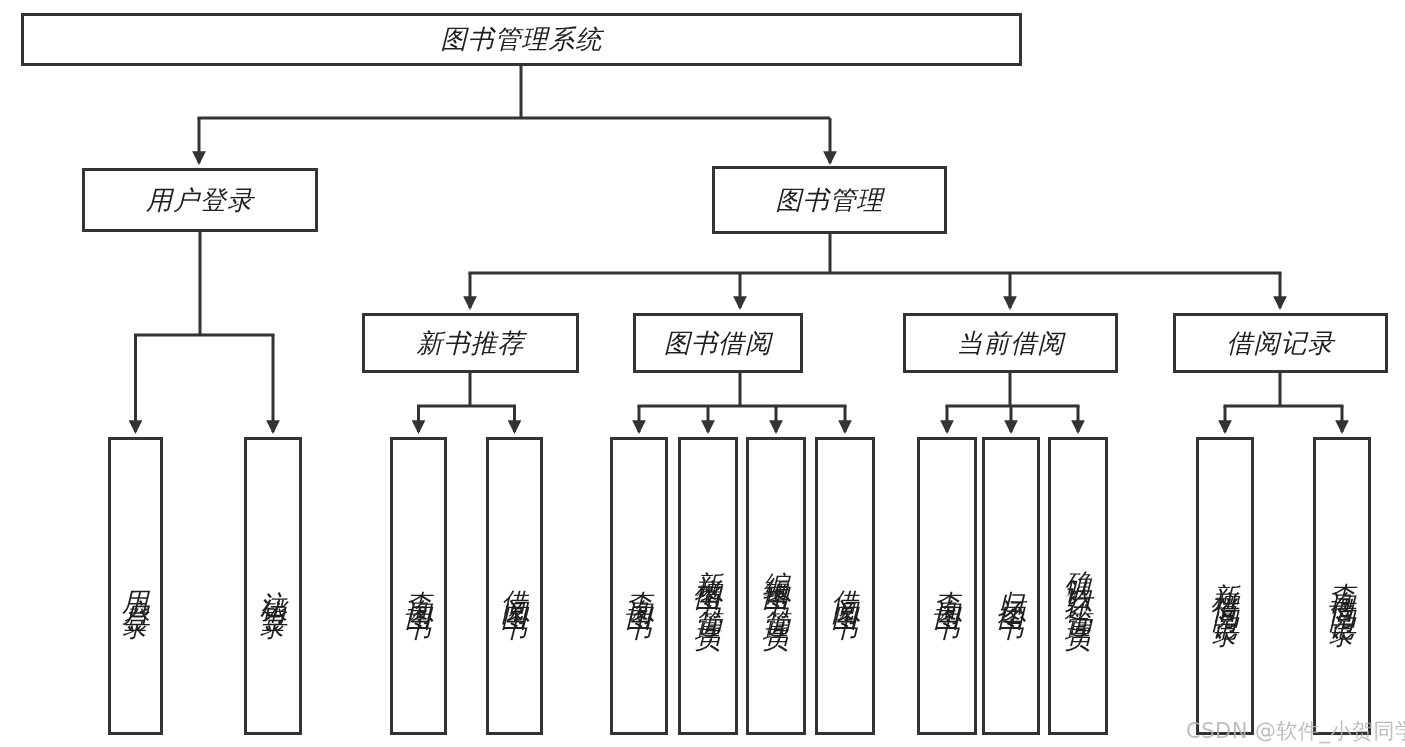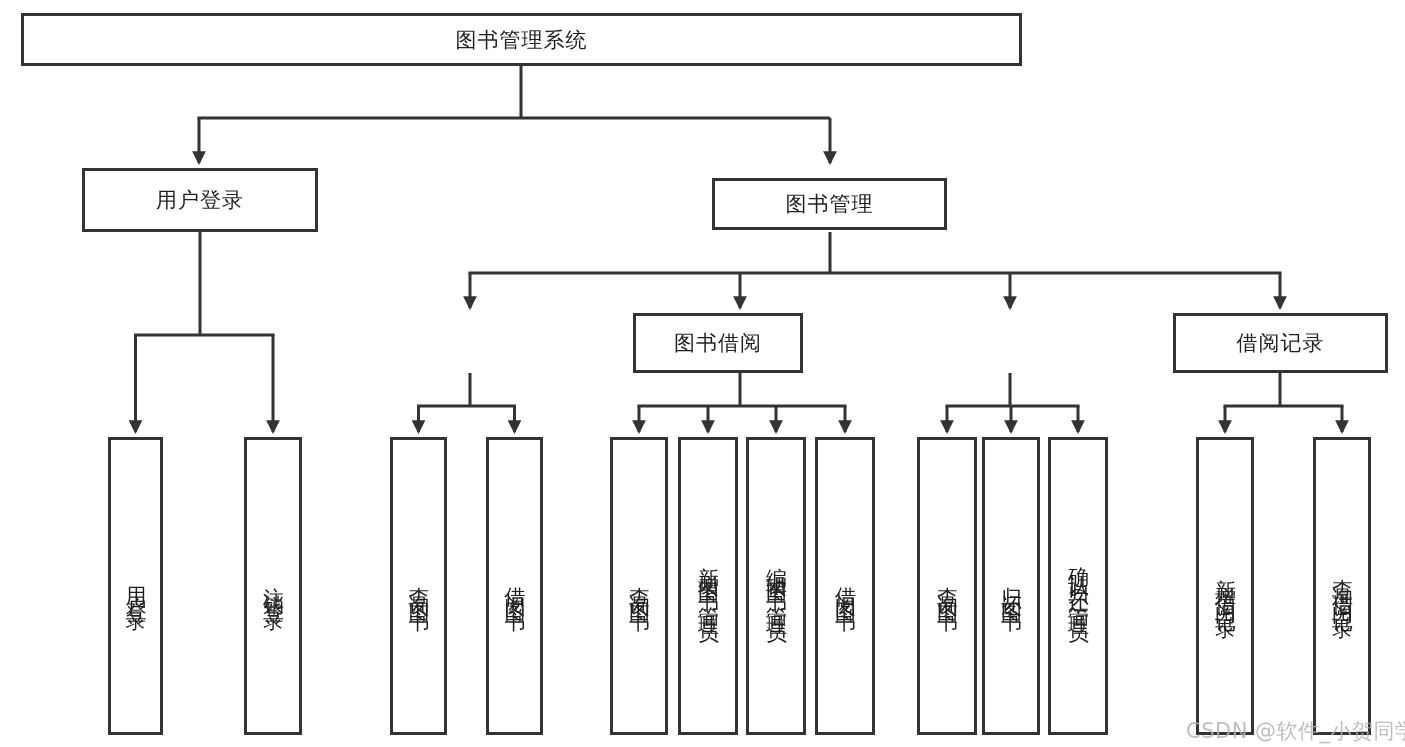--- a/index.html
+++ b/index.html
@@ -28,21 +28,22 @@
     pointer-events: none;
   }
   .node {
     position: absolute;
     border: 3px solid var(--line);
     background: var(--background);
     color: var(--text);
     display: flex;
     align-items: center;
     justify-content: center;
-    font-size: 21px;
+    font-size: 26px;
+    font-style: italic;
   }
   .node.h span {
     white-space: nowrap;
     letter-spacing: 1px;
   }
   .node.v span {
     writing-mode: vertical-rl;
     text-orientation: mixed;
     letter-spacing: 8px;
     line-height: 1;
@@ -108,26 +109,32 @@
     </g>
   </svg>
 
   <div class="node h" style="left:21px;top:13px;width:1001px;height:53px">
     <span>图书管理系统</span>
   </div>
 
   <div class="node h" style="left:82px;top:168px;width:236px;height:64px">
     <span>用户登录</span>
   </div>
-  <div class="node h" style="left:712px;top:178px;width:235px;height:52px">
+  <div class="node h" style="left:712px;top:166px;width:235px;height:68px">
     <span>图书管理</span>
   </div>
 
+  <div class="node h" style="left:362px;top:313px;width:217px;height:60px">
+    <span>新书推荐</span>
+  </div>
   <div class="node h" style="left:633px;top:313px;width:170px;height:60px">
     <span>图书借阅</span>
+  </div>
+  <div class="node h" style="left:903px;top:313px;width:215px;height:60px">
+    <span>当前借阅</span>
   </div>
   <div class="node h" style="left:1173px;top:313px;width:215px;height:60px">
     <span>借阅记录</span>
   </div>
 
   <div class="node v" style="left:108px;top:437px;width:55px;height:298px">
     <span>用户登录</span>
   </div>
   <div class="node v" style="left:244px;top:437px;width:58px;height:298px">
     <span>注销登录</span>

